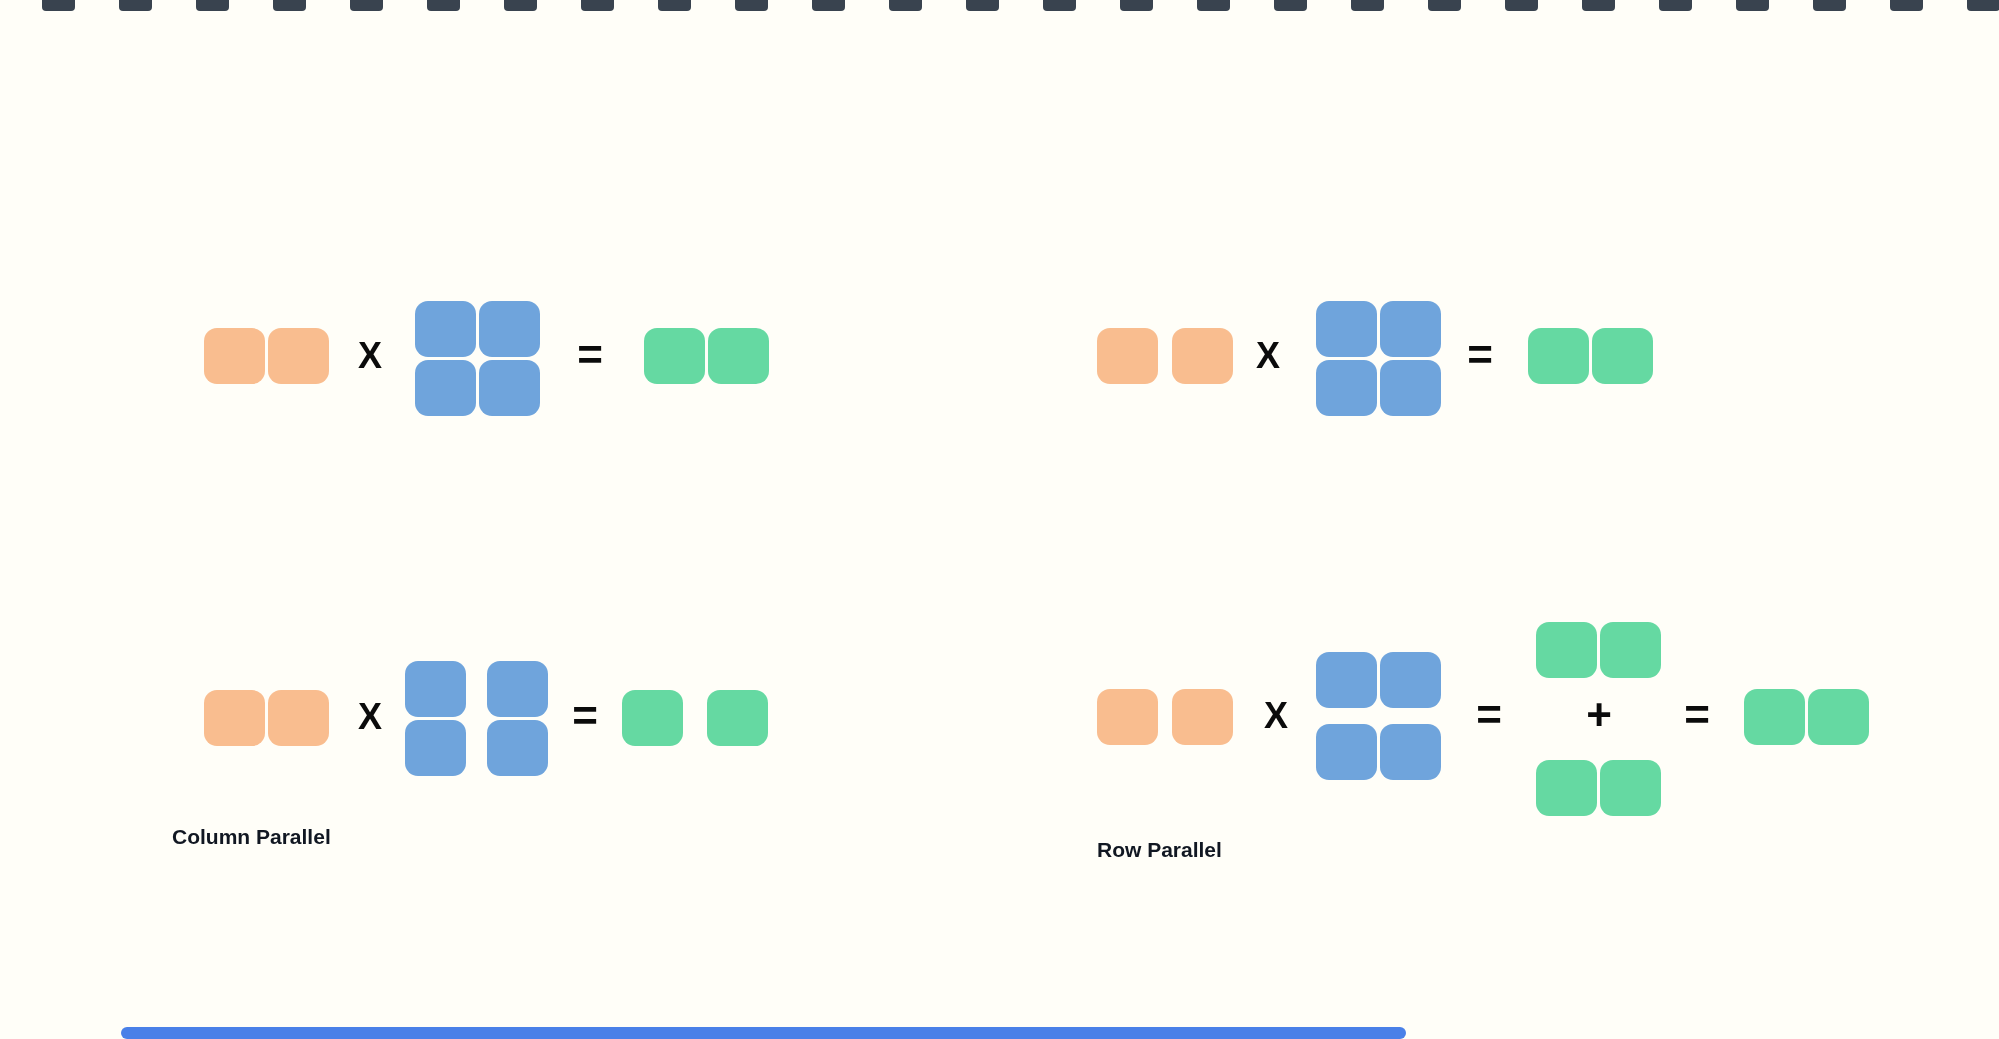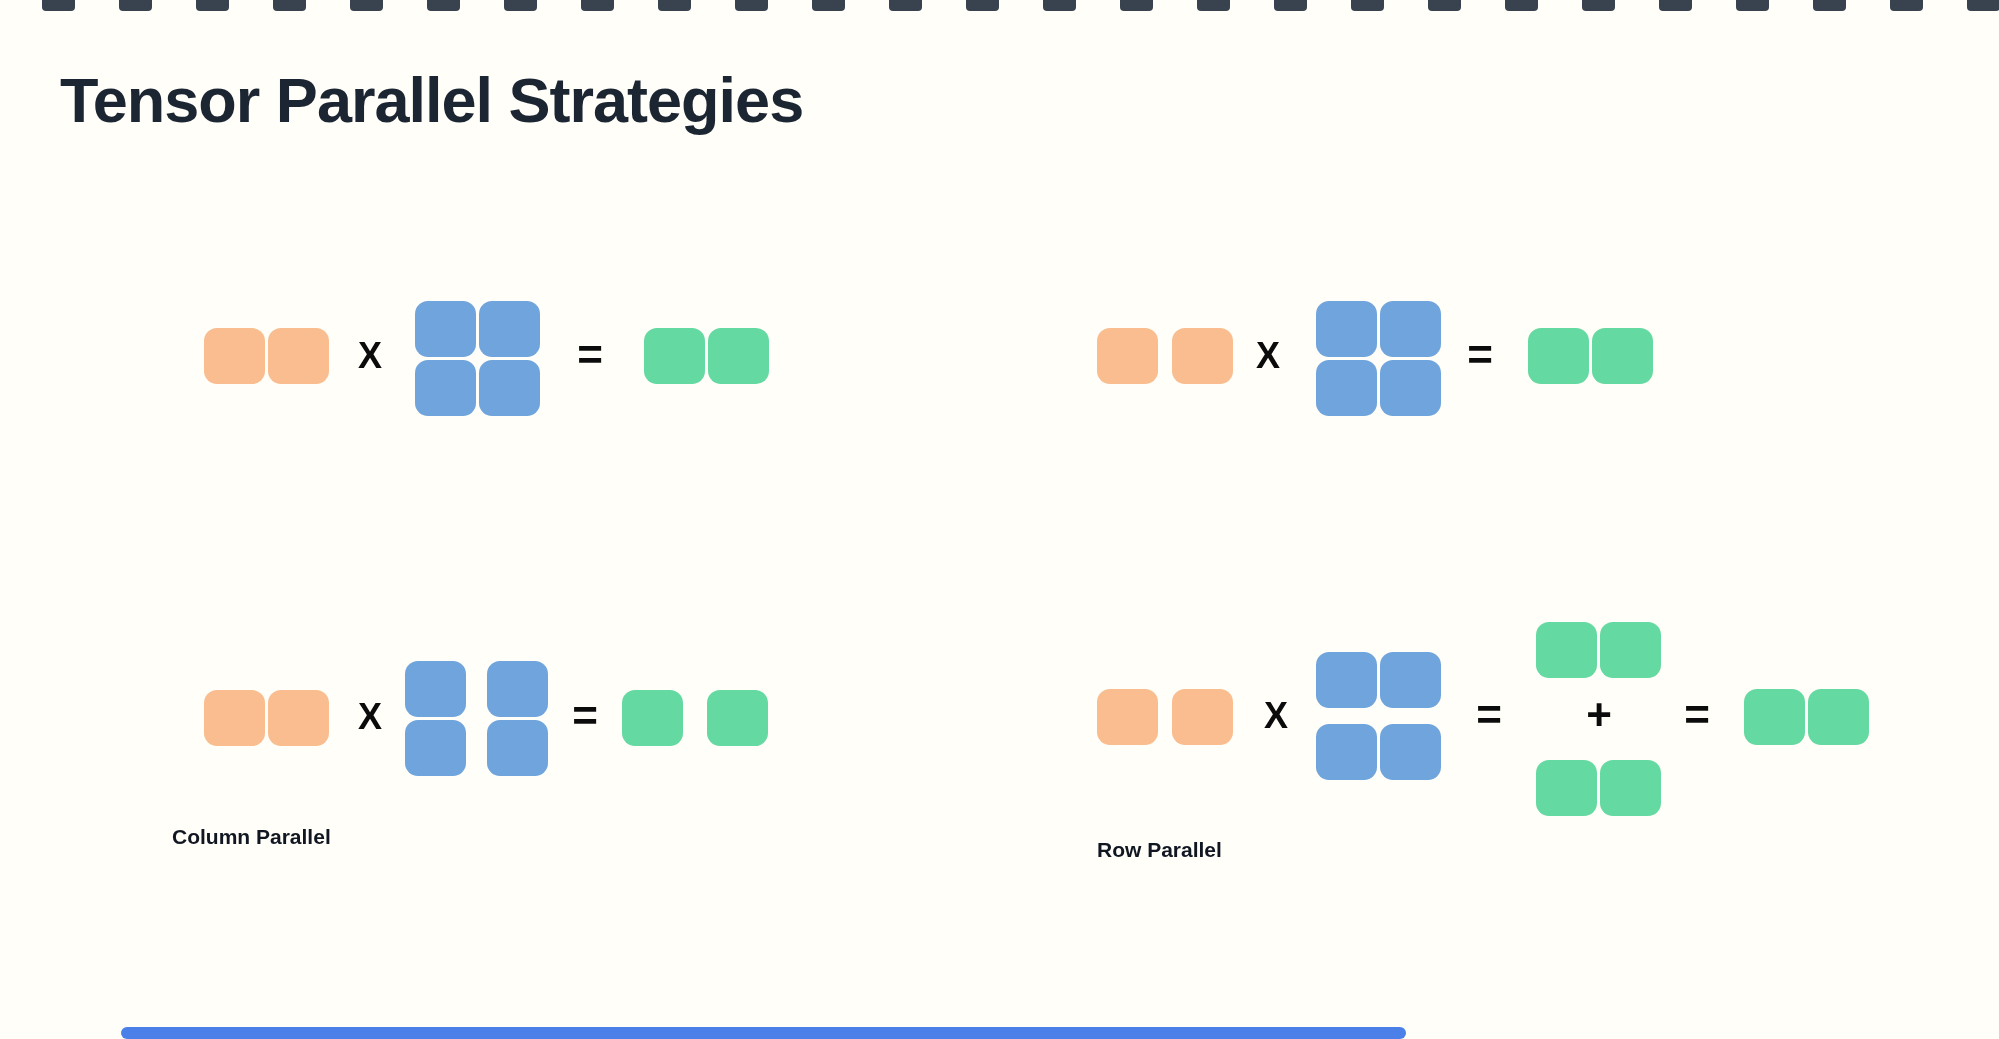--- a/index.html
+++ b/index.html
@@ -82,21 +82,20 @@
       <div class="top-tab" style="left: 1428px;"></div>
       <div class="top-tab" style="left: 1505px;"></div>
       <div class="top-tab" style="left: 1582px;"></div>
       <div class="top-tab" style="left: 1659px;"></div>
       <div class="top-tab" style="left: 1736px;"></div>
       <div class="top-tab" style="left: 1813px;"></div>
       <div class="top-tab" style="left: 1890px;"></div>
       <div class="top-tab" style="left: 1967px;"></div>
     </div>
 
-  <div class="title">Tensor Parallel Strategies</div>
 
   <div>
     <div class="blk act" style="left:204px;top:328px;"></div>
     <div class="blk act" style="left:268px;top:328px;"></div>
     <span class="op op-x" style="left:370px;top:357px;">X</span>
     <div class="blk wgt" style="left:415px;top:301px;"></div>
     <div class="blk wgt" style="left:479px;top:301px;"></div>
     <div class="blk wgt" style="left:415px;top:360px;"></div>
     <div class="blk wgt" style="left:479px;top:360px;"></div>
     <span class="op op-eq" style="left:590px;top:357px;">=</span>

